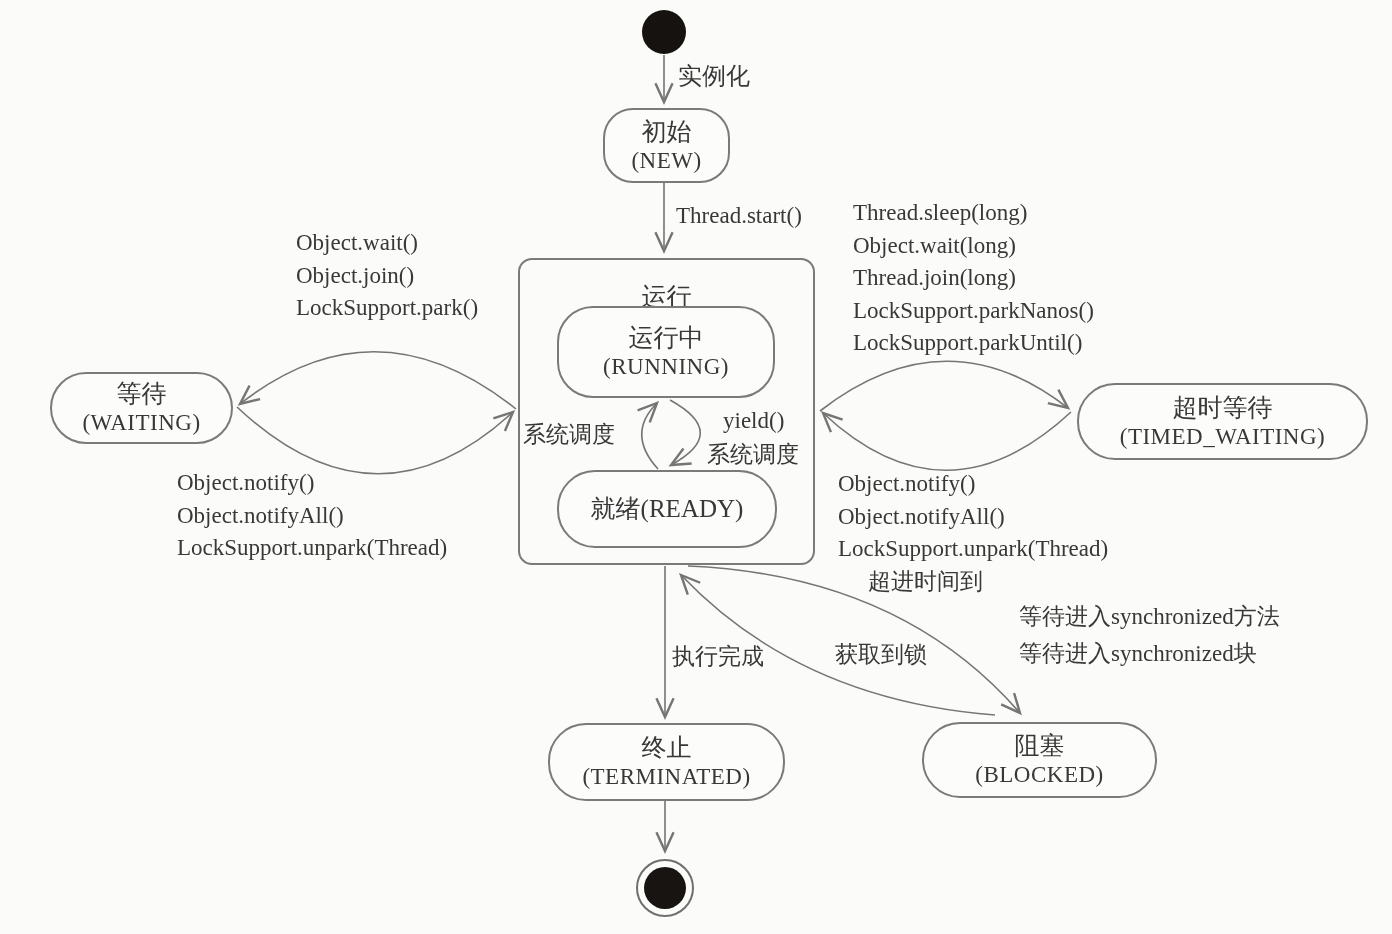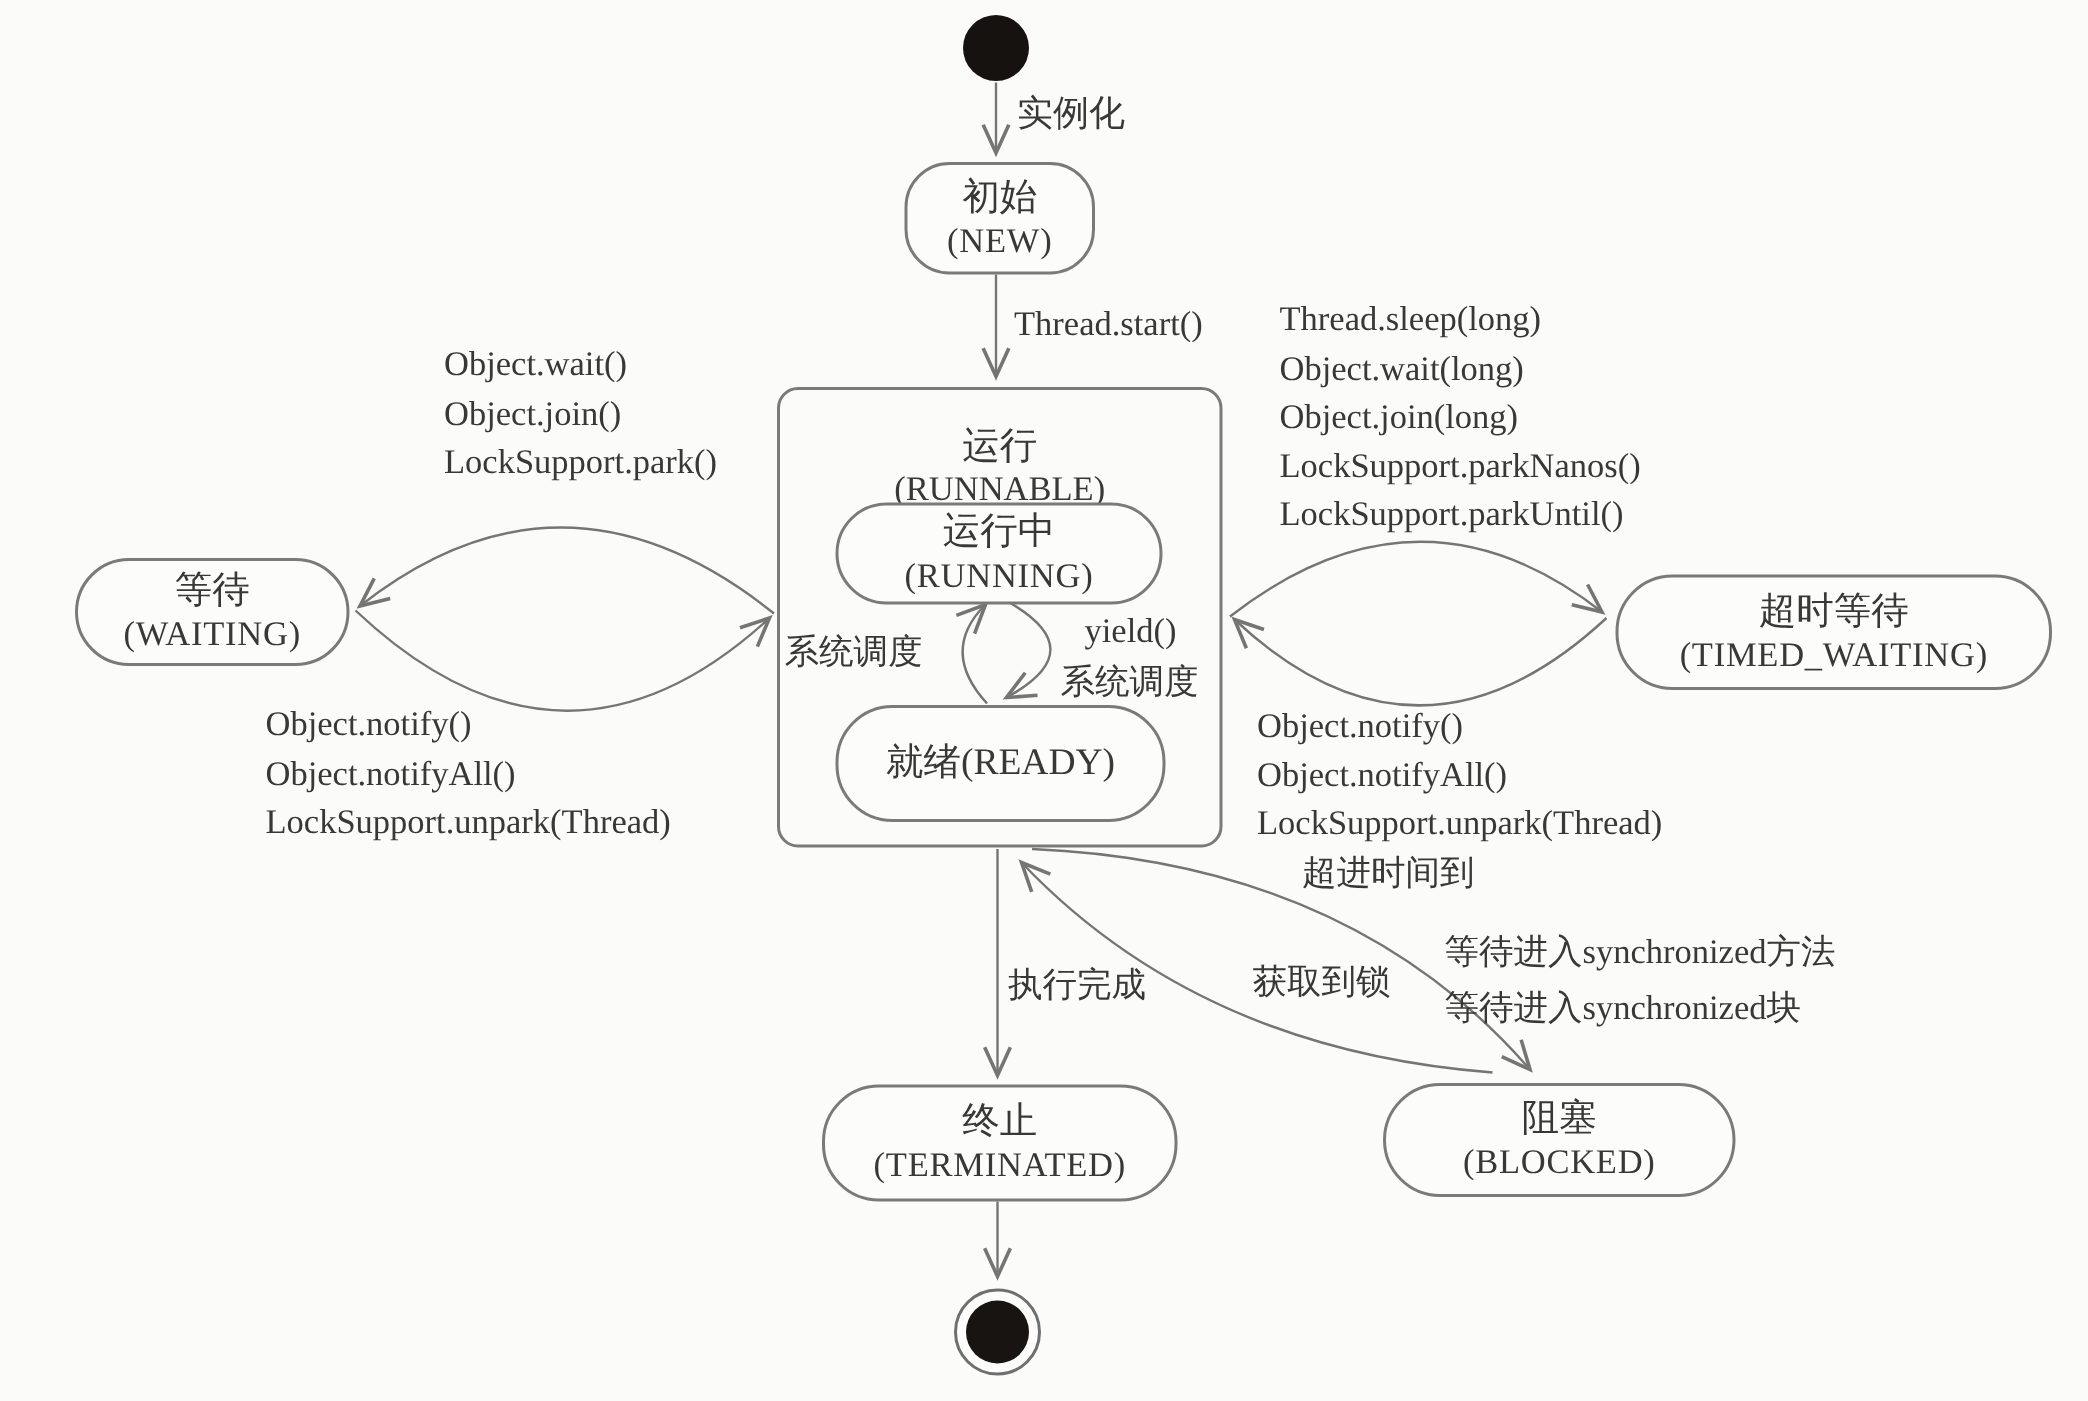--- a/index.html
+++ b/index.html
@@ -108,21 +108,21 @@
   <div class="state" style="left:603px;top:108px;width:127px;height:75px;border-radius:30px;">
     <div class="zh">初始</div>
     <div class="code">(NEW)</div>
   </div>
 
   <div class="composite" style="left:518px;top:258px;width:297px;height:307px;">
     <div class="zh">运行</div>
     <div class="code">(RUNNABLE)</div>
   </div>
 
-  <div class="state" style="left:557px;top:335px;width:218px;height:68px;border-radius:36px;align-items:center;">
+  <div class="state" style="left:557px;top:306px;width:218px;height:92px;border-radius:36px;align-items:center;">
     <div class="zh">运行中</div>
     <div class="code">(RUNNING)</div>
   </div>
 
   <div class="state" style="left:557px;top:470px;width:220px;height:78px;border-radius:38px;">
     <div class="zh">就绪(READY)</div>
   </div>
 
   <div class="state" style="left:50px;top:372px;width:183px;height:72px;border-radius:36px;">
     <div class="zh">等待</div>
@@ -159,21 +159,21 @@
 
   <div class="label-list" style="left:177px;top:467px;">
     <div>Object.notify()</div>
     <div>Object.notifyAll()</div>
     <div>LockSupport.unpark(Thread)</div>
   </div>
 
   <div class="label-list" style="left:853px;top:197px;">
     <div>Thread.sleep(long)</div>
     <div>Object.wait(long)</div>
-    <div>Object.join(long)</div>
+    <div>Thread.join(long)</div>
     <div>LockSupport.parkNanos()</div>
     <div>LockSupport.parkUntil()</div>
   </div>
 
   <div class="label-list" style="left:838px;top:468px;">
     <div>Object.notify()</div>
     <div>Object.notifyAll()</div>
     <div>LockSupport.unpark(Thread)</div>
     <div class="indent">超进时间到</div>
   </div>
@@ -181,18 +181,18 @@
   <div class="lbl" style="left:523px;top:421px;">系统调度</div>
 
   <div class="lbl" style="left:723px;top:407px;">yield()</div>
 
   <div class="lbl" style="left:707px;top:441px;">系统调度</div>
 
   <div class="lbl" style="left:672px;top:643px;">执行完成</div>
 
   <div class="lbl" style="left:835px;top:641px;">获取到锁</div>
 
-  <div class="label-list" style="left:963px;top:598px;margin-top:18px;">
+  <div class="label-list" style="left:1019px;top:598px;">
     <div style="height:37px;line-height:37px;">等待进入synchronized方法</div>
     <div style="height:37px;line-height:37px;">等待进入synchronized块</div>
   </div>
 
 </div>
 
 </body></html>

